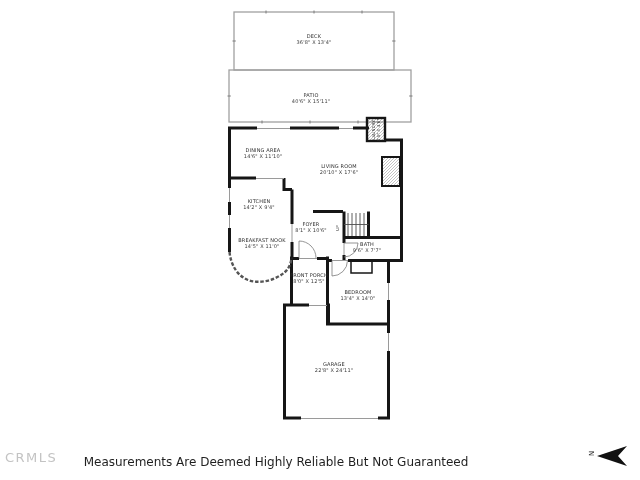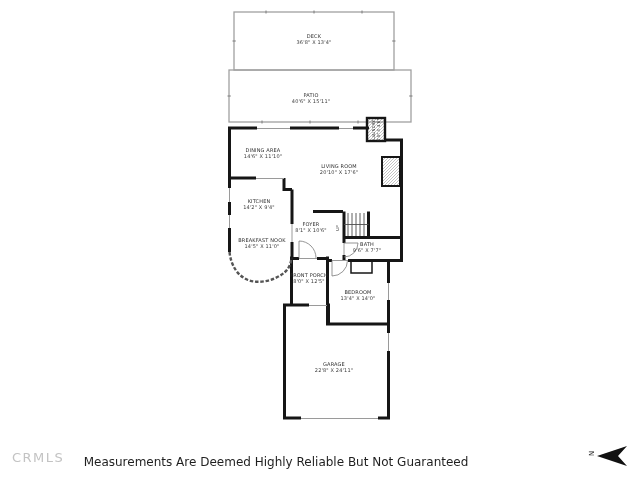--- a/index.html
+++ b/index.html
@@ -10,21 +10,21 @@
   .plan{position:absolute;left:0;top:0;width:640px;height:480px;}
   .room-label{
     position:absolute;transform:translate(-50%,-50%);
     text-align:center;color:#3b3b3b;font-size:5px;line-height:6px;
     letter-spacing:.15px;white-space:nowrap;
   }
   .room-label .room-name{font-weight:500;color:#2e2e2e;}
   .room-label.rot{transform:translate(-50%,-50%) rotate(-90deg);}
   .room-label.tiny{font-size:4px;line-height:4.5px;}
   .watermark{
-    position:absolute;left:12px;top:450px;font-size:13px;letter-spacing:1.5px;
+    position:absolute;left:5px;top:450px;font-size:13px;letter-spacing:1.5px;
     color:#c3c3c3;font-weight:400;
   }
   .disclaimer{
     position:absolute;left:0;top:455px;width:552px;text-align:center;
     font-size:12px;color:#1f1f1f;
   }
   .compass{position:absolute;left:583px;top:441px;}
 </style>
 </head>
 <body>

